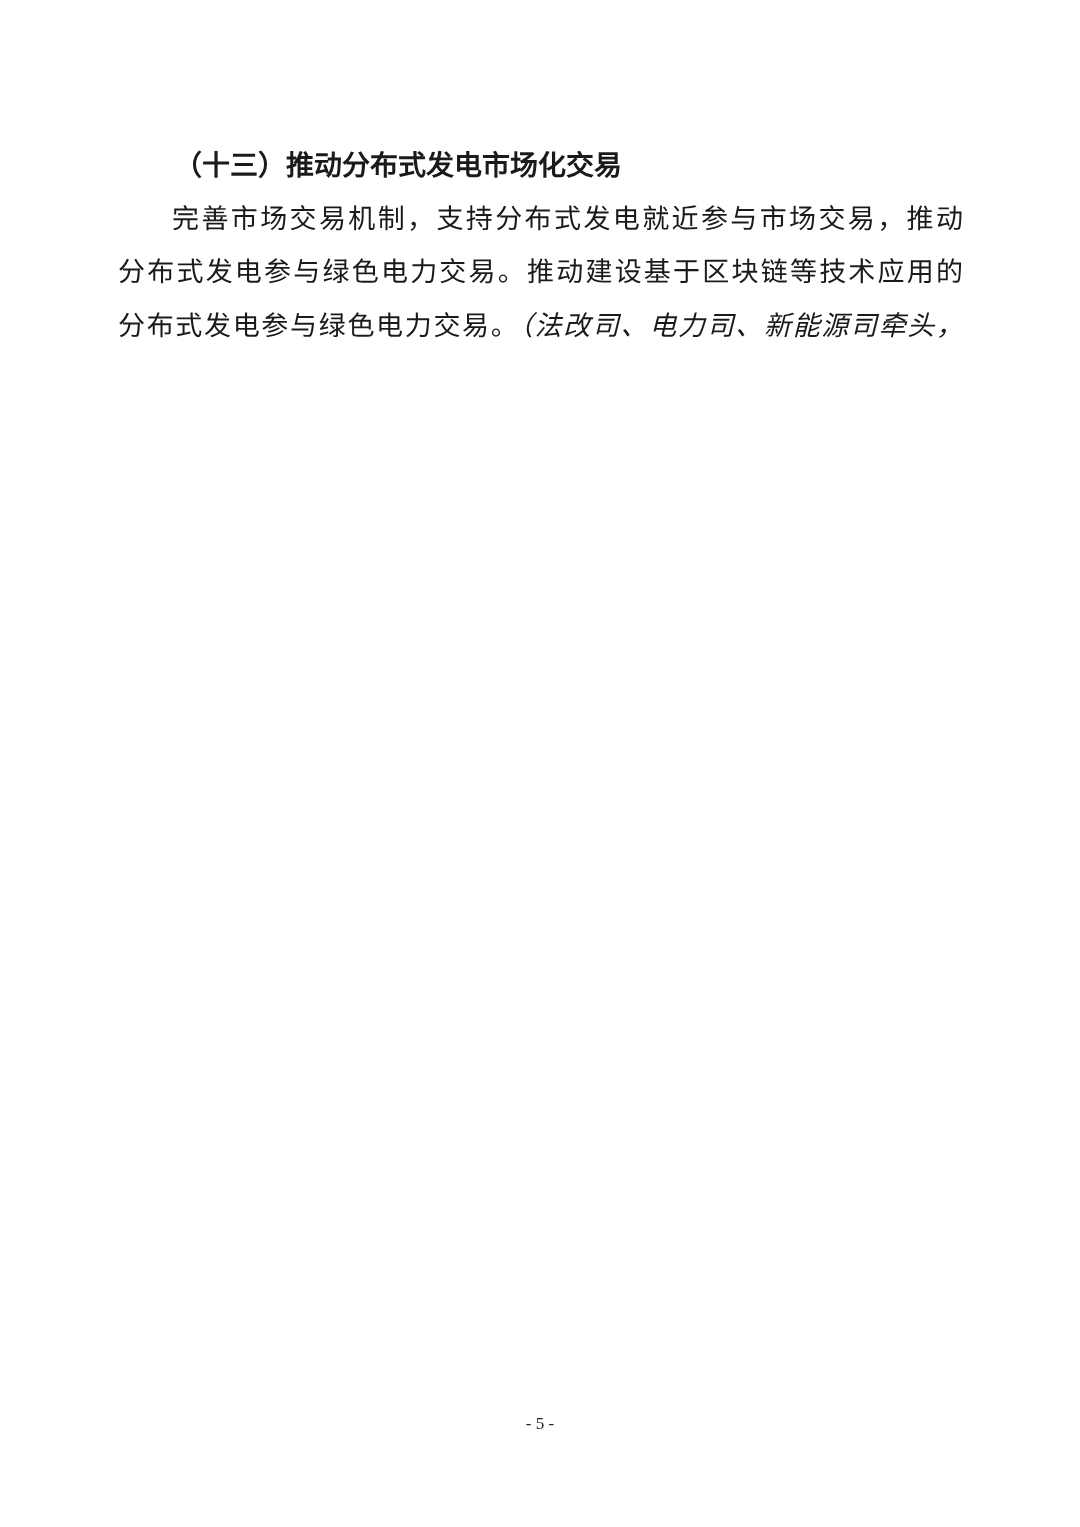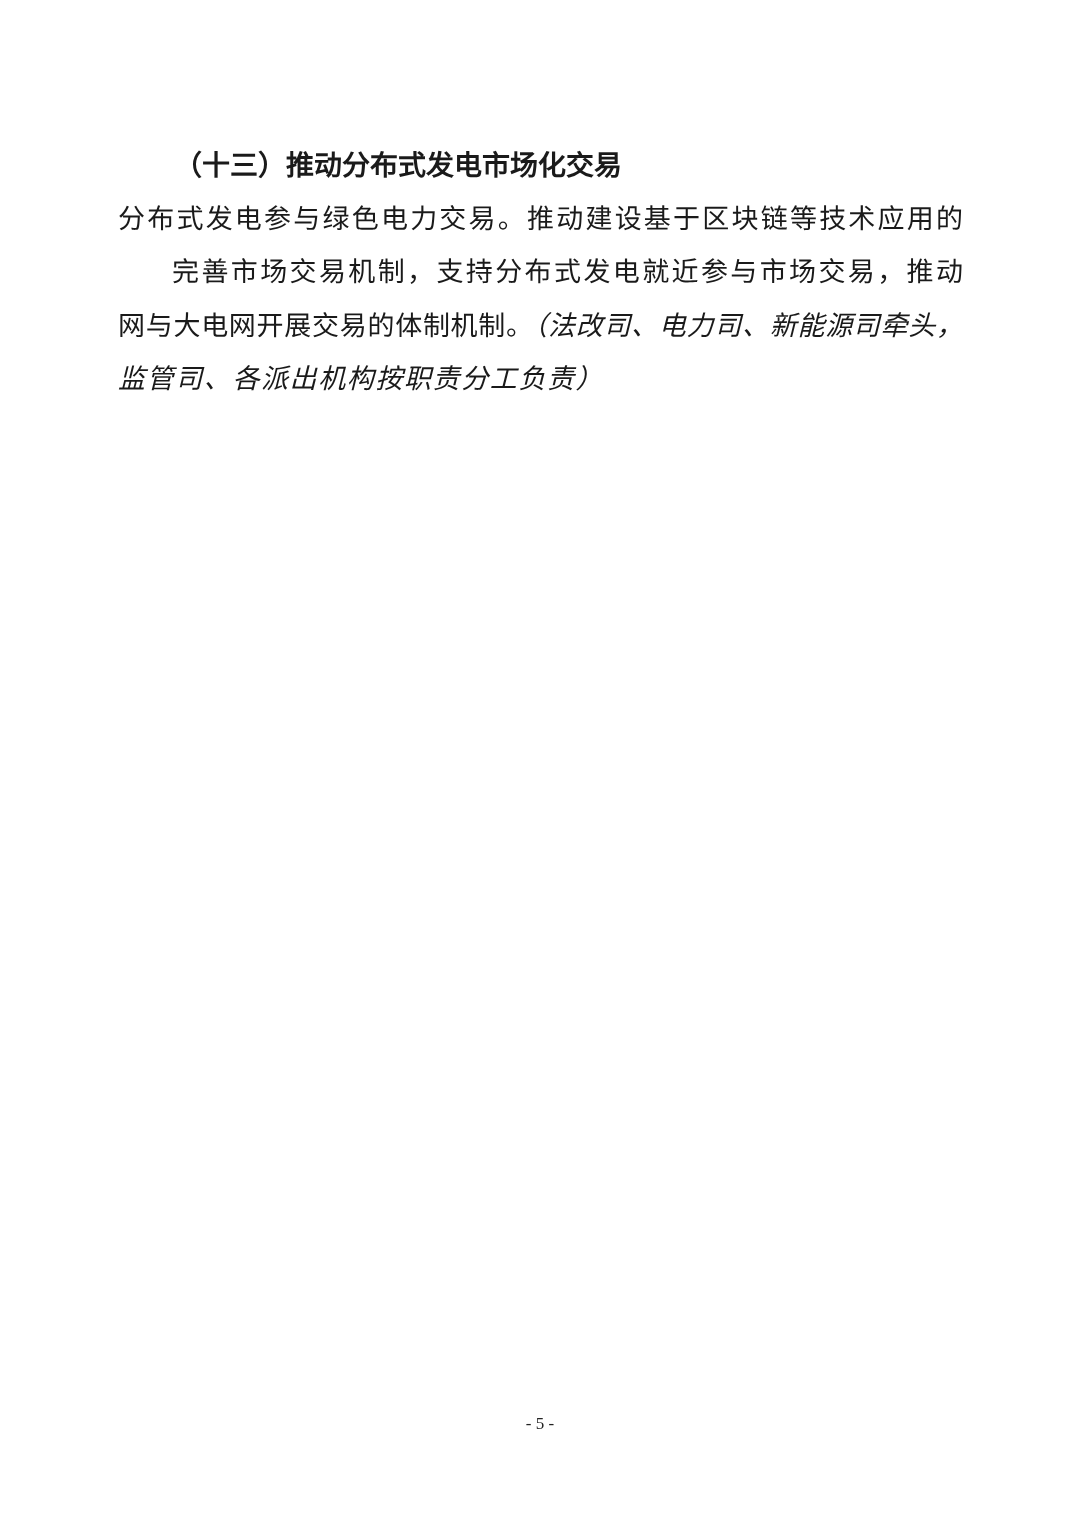--- a/index.html
+++ b/index.html
@@ -64,20 +64,19 @@
     color: #222222;
   }
 </style>
 </head>
 <body>
 
 <div class="page">
   <div class="content">
     <h2 class="heading">（十三）推动分布式发电市场化交易</h2>
     <div class="para">
+      <div class="line justified indent">完善市场交易机制，支持分布式发电就近参与市场交易，推动</div>
       <div class="line justified">分布式发电参与绿色电力交易。推动建设基于区块链等技术应用的</div>
-      <div class="line justified indent">完善市场交易机制，支持分布式发电就近参与市场交易，推动</div>
-      <div class="line justified"><span>网与大电网开展交易的体制机制。</span><span class="kaiti">（法改司、电力司、新能源司牵头，</span></div>
-      <div class="line line-last kaiti">监管司、各派出机构按职责分工负责）</div>
+      <div class="line justified"><span>分布式发电参与绿色电力交易。</span><span class="kaiti">（法改司、电力司、新能源司牵头，</span></div>
     </div>
   </div>
   <div class="page-number">- 5 -</div>
 </div>
 
 </body></html>

